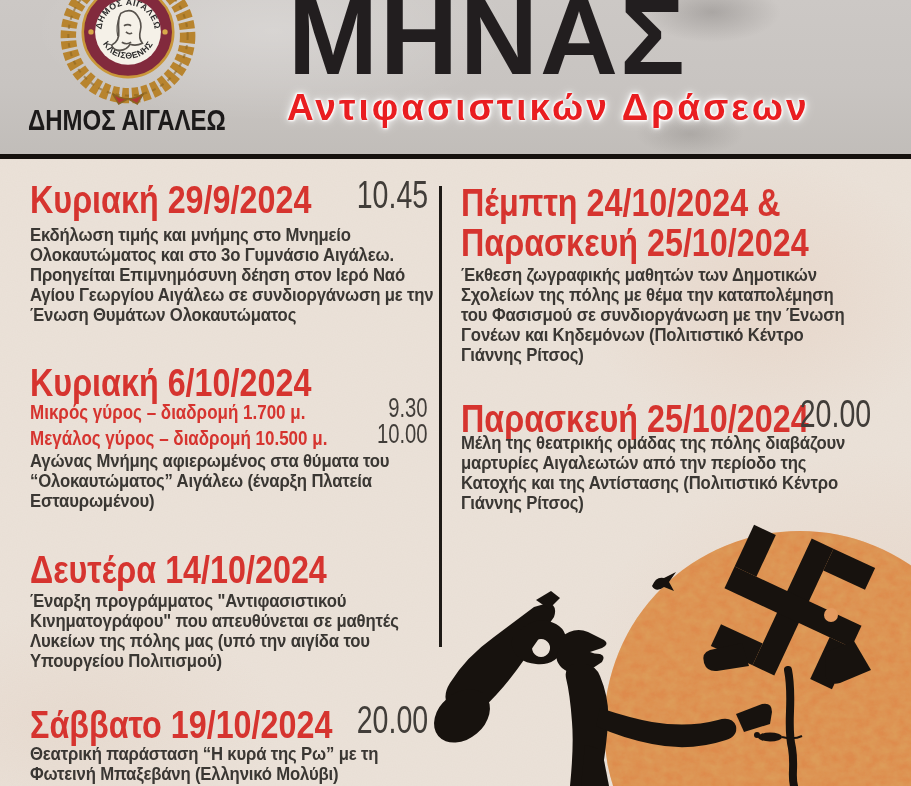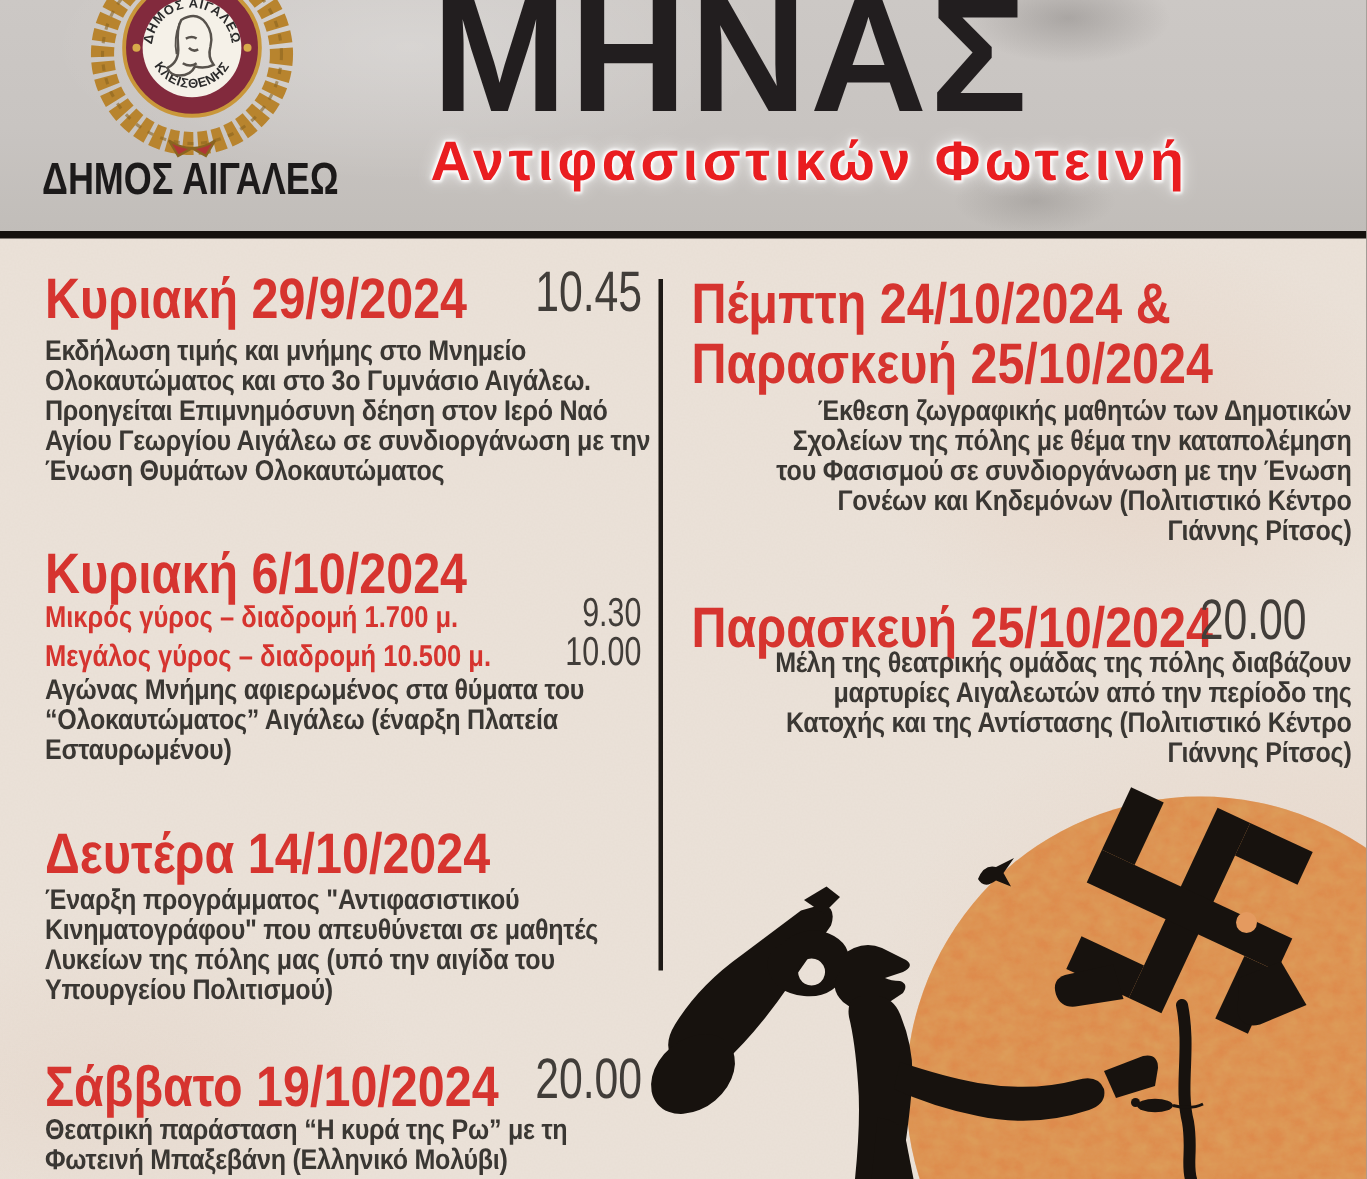--- a/index.html
+++ b/index.html
@@ -36,21 +36,21 @@
   }
   .poster-subtitle{
     position:absolute;left:287px;top:87px;z-index:4;
     font-size:37px;font-weight:bold;color:#e91d20;letter-spacing:3px;white-space:nowrap;
     text-shadow:0 0 3px #fff,0 0 6px rgba(255,255,255,.95),0 0 12px rgba(255,255,255,.8),1px 1px 2px rgba(255,255,255,.9),-1px -1px 2px rgba(255,255,255,.9);
   }
   
   .divider{position:absolute;left:439px;top:186px;width:3px;height:461px;background:#1e1a16;z-index:2;}
   .col{position:absolute;top:0;height:610px;z-index:2;}
   .col-left{left:30px;width:398px;}
-  .col-right{left:461px;width:424px;text-align:right;}
+  .col-right{left:461px;width:424px;}
   .event-date{
     position:absolute;left:0;
     font-size:38px;line-height:1;font-weight:bold;color:#d6342f;white-space:nowrap;
     transform:scaleX(.85);transform-origin:left top;
   }
   .event-time{
     position:absolute;right:0;
     font-size:38px;line-height:1;font-weight:400;color:#413d39;white-space:nowrap;
     transform:scaleX(.75);transform-origin:right top;
   }
@@ -155,21 +155,21 @@
     </text>
     <g stroke="#57524c" stroke-width="1.6" fill="none">
       <path d="M63,48 q10,-6 16,2 q5,7 3,15 q-2,7 2,12 q-6,3 -12,1 q-3,6 -10,6 q-6,0 -8,-5 q8,-4 7,-14 q-1,-12 2,-17 z"></path>
       <path d="M66,60 q4,-2 7,0 M68,66 q3,3 6,1 M64,76 q5,3 9,0"></path>
       <path d="M62,50 q-4,10 -2,20" stroke-width="1.2"></path>
     </g>
   </svg>
 
   <div class="municipality">ΔΗΜΟΣ ΑΙΓΑΛΕΩ</div>
   <div class="poster-title">ΜΗΝΑΣ</div>
-  <div class="poster-subtitle">Αντιφασιστικών Φωτεινή</div>
+  <div class="poster-subtitle">Αντιφασιστικών Δράσεων</div>
   <div class="black-bar"></div>
   <div class="divider"></div>
 
   <div class="col col-left">
 
     <div>
       <div class="event-date" style="top:181px">Κυριακή 29/9/2024</div>
       <div class="event-time" style="top:176px">10.45</div>
       <div class="desc" style="top:225px">Εκδήλωση τιμής και μνήμης στο Μνημείο
 Ολοκαυτώματος και στο 3ο Γυμνάσιο Αιγάλεω.

